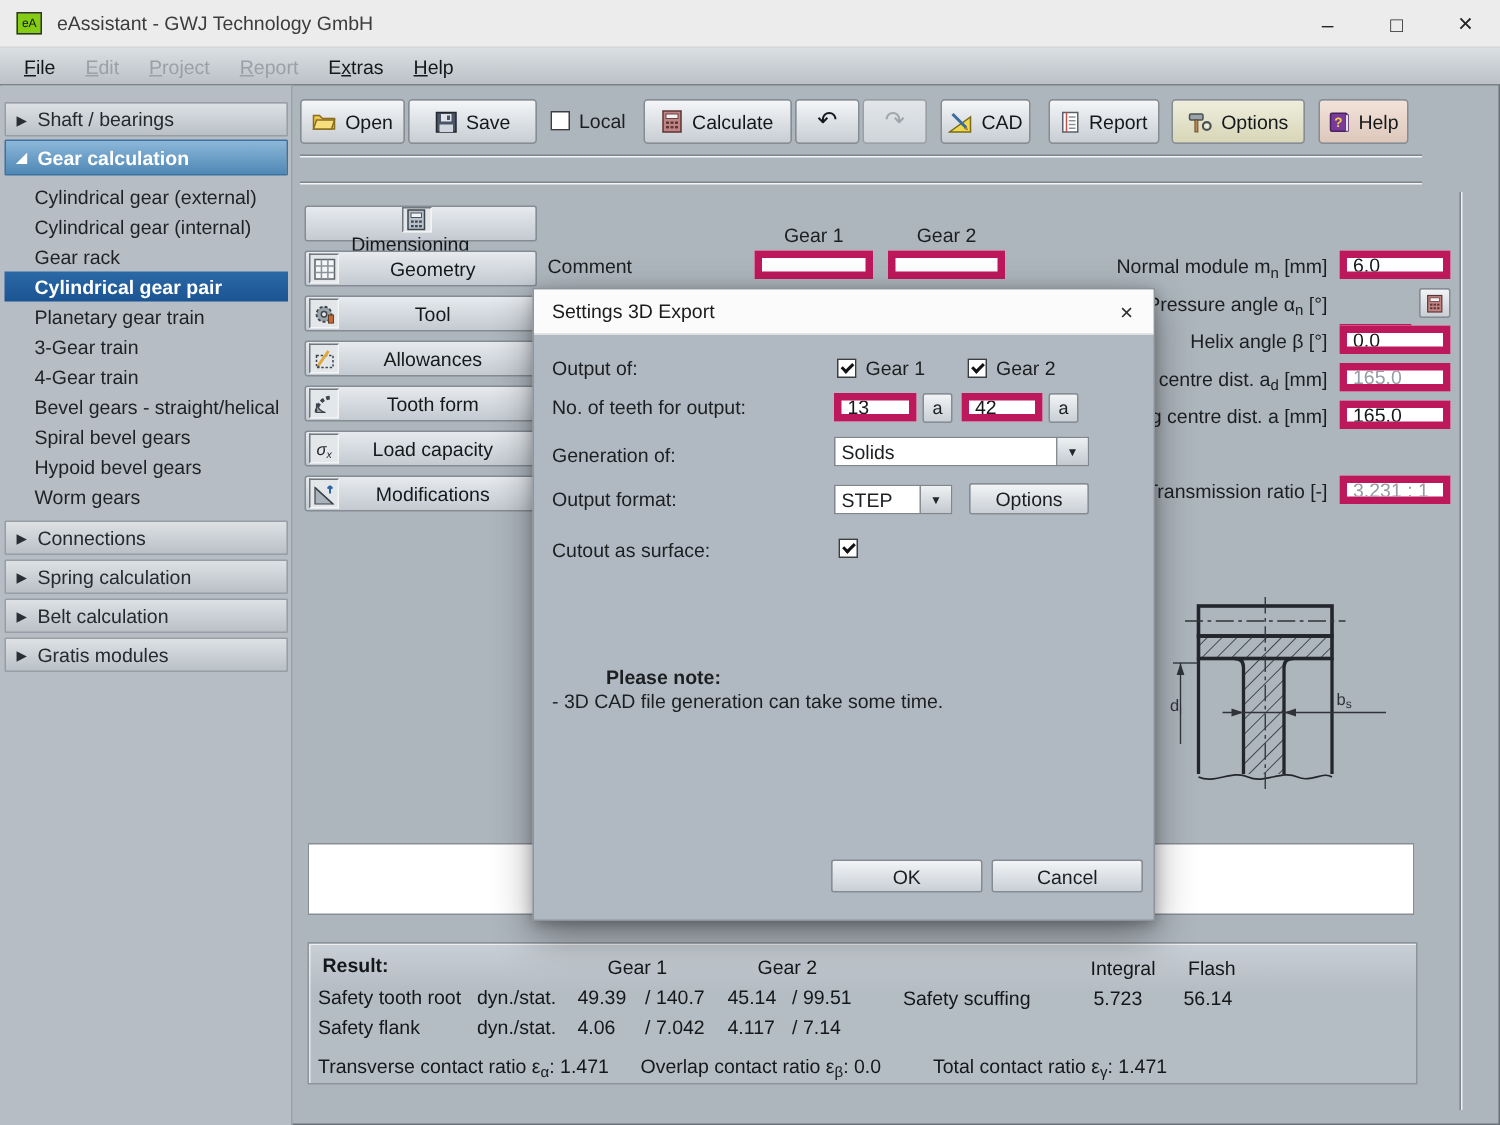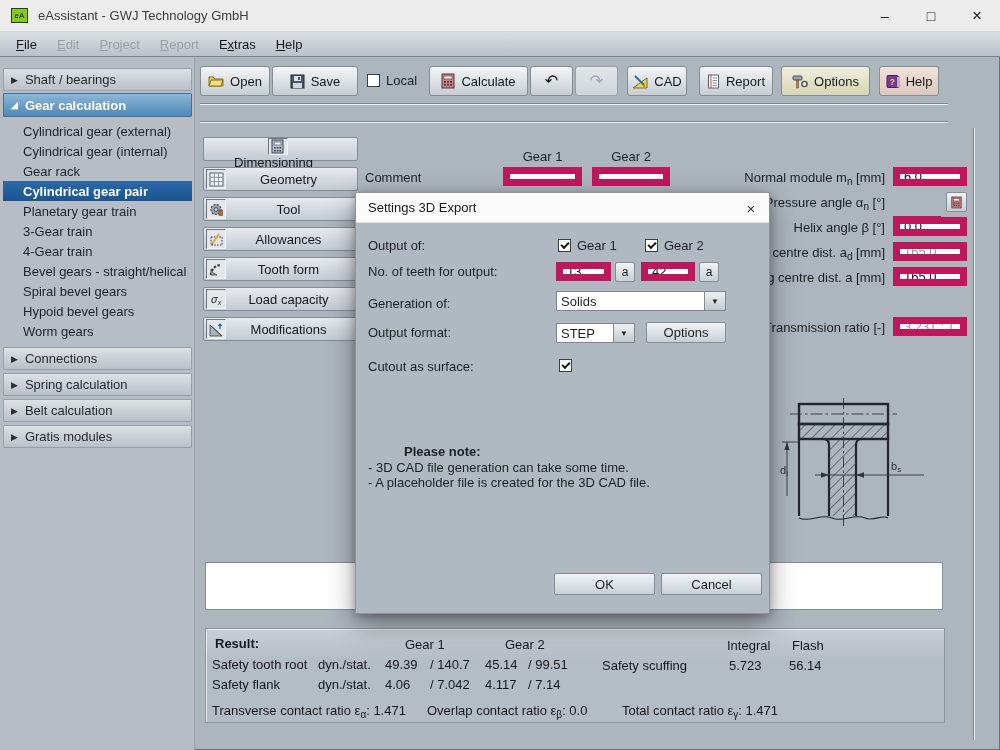--- a/index.html
+++ b/index.html
@@ -54,21 +54,21 @@
   .groove-v { position:absolute; width:2px; border-left:1px solid #7e858c; border-right:1px solid #eef1f3; }
   
   .navbtn { position:absolute; left:203px; width:155px; height:24px;
     background:linear-gradient(#e7eaee,#c3cad1); border:1px solid #858c93; border-radius:2px;
     display:flex; align-items:center; color:#15181b; }
   .navbtn .nicon { width:20px; height:20px; margin-left:2px; margin-right:8px;
     background:#e4e7ea; border:1px solid; border-color:#6f767d #f2f4f6 #f2f4f6 #6f767d;
     display:flex; align-items:center; justify-content:center; }
   .navbtn .nlabel { flex:1; text-align:center; padding-right:14px; }
   
-  .field { position:absolute; height:19px; background:#fff; border:7px solid #be185d;
+  .field { position:absolute; height:19px; background:#fff; border:5px solid #be185d;
     font-family:"Liberation Sans",sans-serif; font-size:13px; color:#15181b; padding:0 4px;text-decoration:underline; }
   .field.dim { color:#979da4; }
   .lblrow { position:absolute; text-align:right; color:#1c1f22; }
   sub.s { font-size:10px; vertical-align:-3px; }
   .smallbtn { position:absolute; background:linear-gradient(#f2f4f6,#c9cfd5); border:1px solid #858c93;
     border-radius:2px; display:flex; align-items:center; justify-content:center; font-size:12px; }
   
   .dropdown { position:absolute; height:20px; background:#fff; border:1px solid #7f868d; }
   .dropdown .val { position:absolute; left:4px; top:1px; line-height:17px; }
   .dropdown .dd-btn { position:absolute; right:0; top:0; bottom:0; width:21px;
@@ -453,17 +453,16 @@
     <span class="val">STEP</span>
     <span class="dd-btn">▼</span>
   </div>
   <div class="smallbtn" style="left:290px; top:129px; width:80px; height:21px; font-size:13px;">Options</div>
 
   <span class="dlg-label" style="left:12px; top:166px;">Cutout as surface:</span>
   <span class="check-outer checked" style="left:203px; top:166px;"></span>
 
   <span class="dlg-label dlg-bold" style="left:12px; top:251px;padding-left:36px;">Please note:</span>
   <span class="dlg-label" style="left:12px; top:267px;">- 3D CAD file generation can take some time.</span>
-  <span class="dlg-label" style="left:12px; top:282px;">- A placeholder file is created for the 3D CAD file.</span>
 
   <div class="smallbtn" style="left:198px; top:380px; width:101px; height:22px; font-size:13px;">OK</div>
   <div class="smallbtn" style="left:305px; top:380px; width:101px; height:22px; font-size:13px;">Cancel</div>
 </div>
 
 </body></html>

